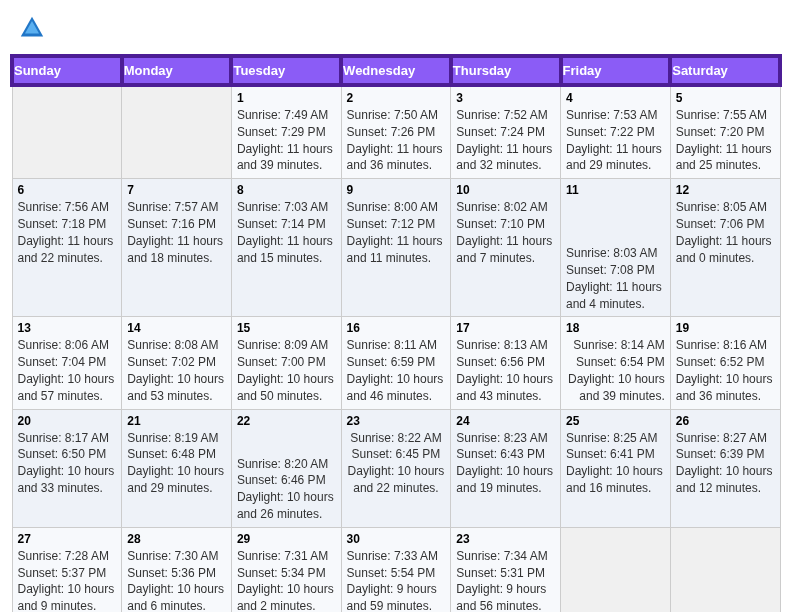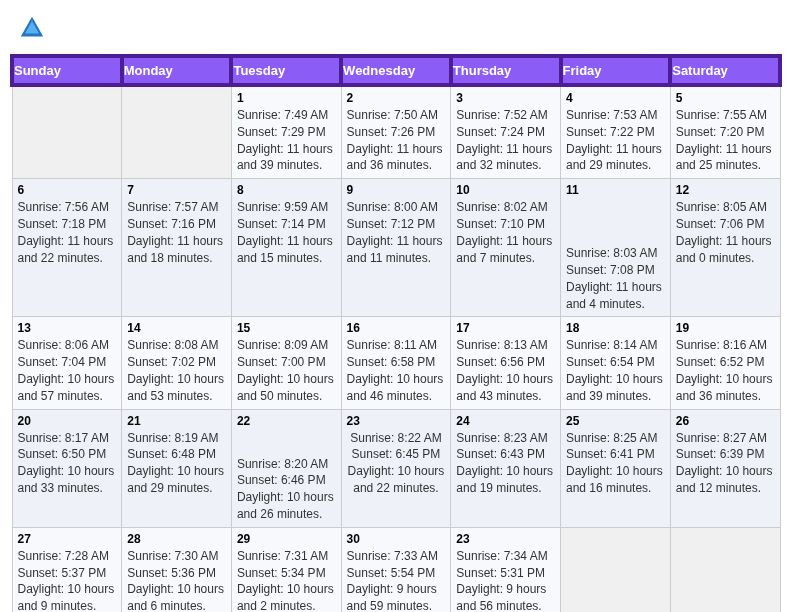--- a/index.html
+++ b/index.html
@@ -172,21 +172,21 @@
 Daylight: 11 hours and 22 minutes.</div>
         </td>
         <td>
           <span class="day-num">7</span>
           <div class="day-info" style="white-space: pre-wrap;">Sunrise: 7:57 AM
 Sunset: 7:16 PM
 Daylight: 11 hours and 18 minutes.</div>
         </td>
         <td>
           <span class="day-num">8</span>
-          <div class="day-info" style="white-space: pre-wrap;">Sunrise: 9:59 AM
+          <div class="day-info" style="white-space: pre-wrap;">Sunrise: 7:03 AM
 Sunset: 7:14 PM
 Daylight: 11 hours and 15 minutes.</div>
         </td>
         <td>
           <span class="day-num">9</span>
           <div class="day-info" style="white-space: pre-wrap;">Sunrise: 8:00 AM
 Sunset: 7:12 PM
 Daylight: 11 hours and 11 minutes.</div>
         </td>
         <td>
@@ -223,32 +223,32 @@
         </td>
         <td>
           <span class="day-num">15</span>
           <div class="day-info" style="white-space: pre-wrap;">Sunrise: 8:09 AM
 Sunset: 7:00 PM
 Daylight: 10 hours and 50 minutes.</div>
         </td>
         <td>
           <span class="day-num">16</span>
           <div class="day-info" style="white-space: pre-wrap;">Sunrise: 8:11 AM
-Sunset: 6:58 PM
+Sunset: 6:59 PM
 Daylight: 10 hours and 46 minutes.</div>
         </td>
         <td>
           <span class="day-num">17</span>
           <div class="day-info" style="white-space: pre-wrap;">Sunrise: 8:13 AM
 Sunset: 6:56 PM
 Daylight: 10 hours and 43 minutes.</div>
         </td>
         <td>
           <span class="day-num">18</span>
-          <div class="day-info" style="white-space: pre-wrap;">Sunrise: 8:14 AM
+          <div class="day-info" style="white-space: pre-wrap; text-align: right;">Sunrise: 8:14 AM
 Sunset: 6:54 PM
 Daylight: 10 hours and 39 minutes.</div>
         </td>
         <td>
           <span class="day-num">19</span>
           <div class="day-info" style="white-space: pre-wrap;">Sunrise: 8:16 AM
 Sunset: 6:52 PM
 Daylight: 10 hours and 36 minutes.</div>
         </td>
       </tr>

